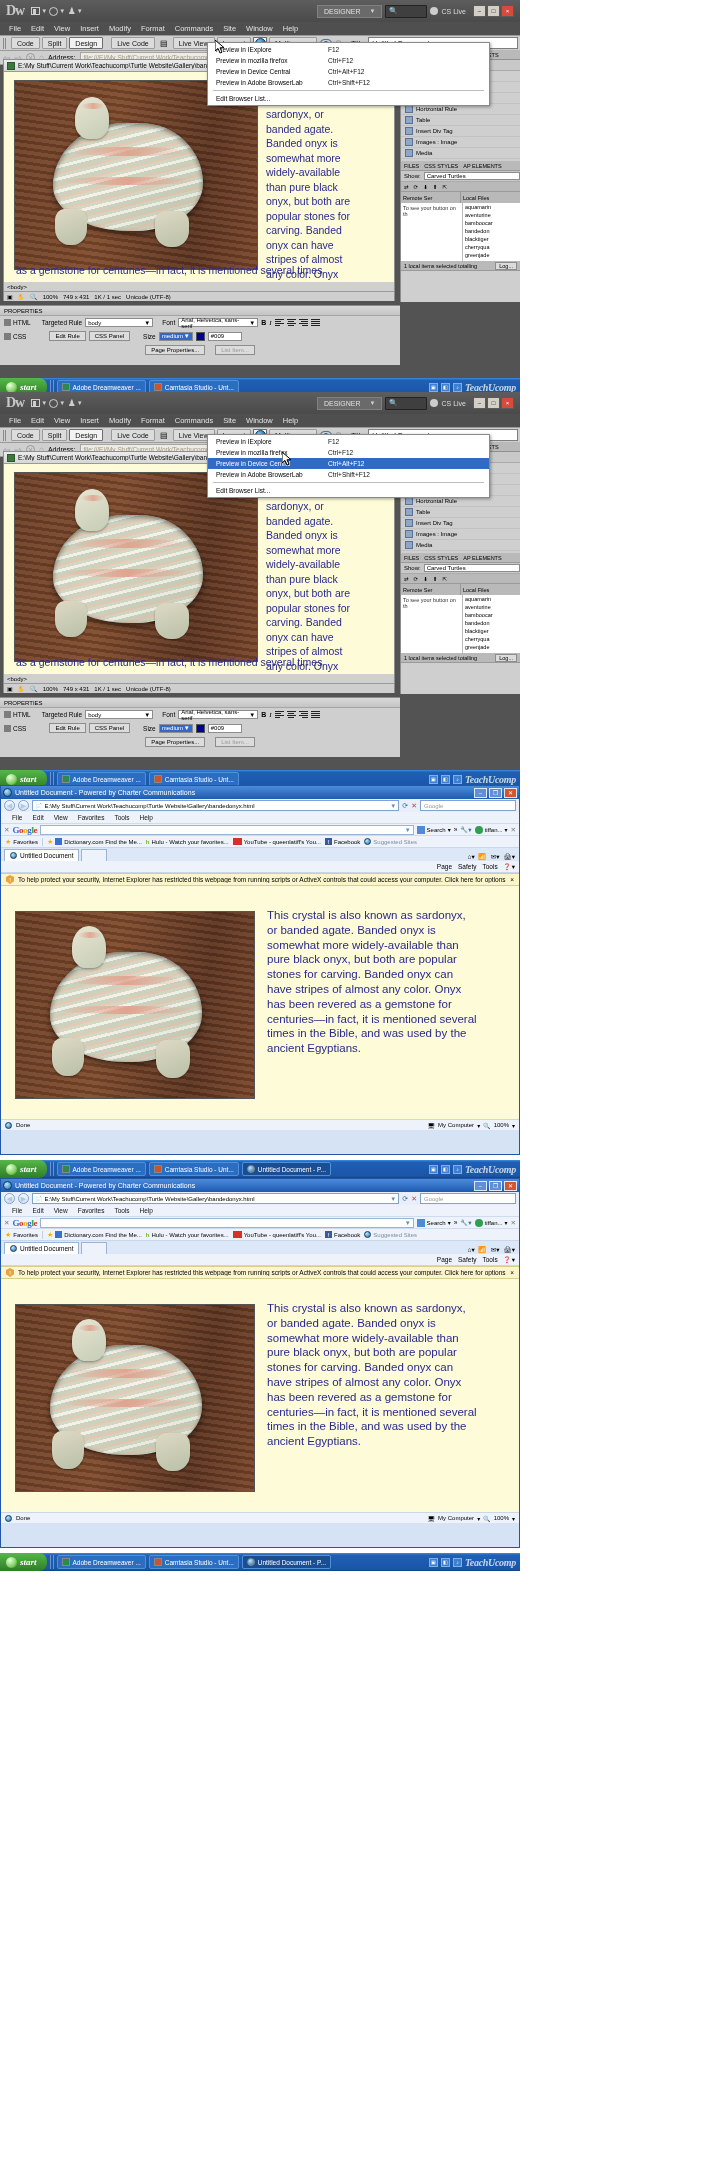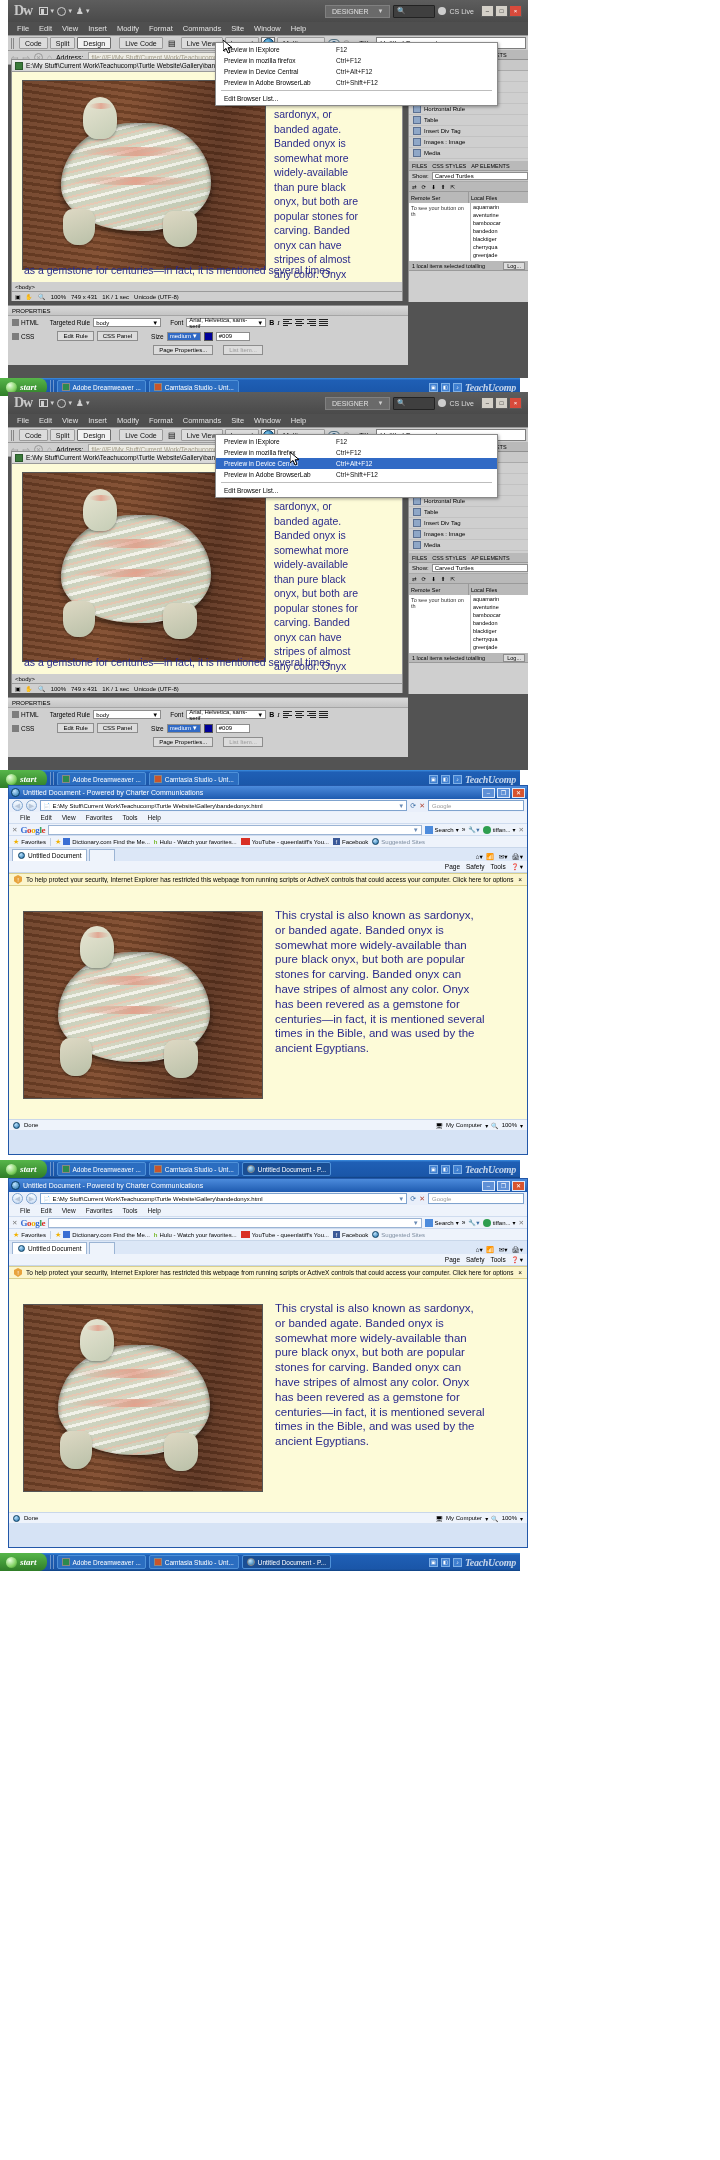--- a/index.html
+++ b/index.html
@@ -8,21 +8,21 @@
     width:720px; height:2160px;
     background:#ffffff;
     font-family:"Liberation Sans", sans-serif;
     font-size:8px;
     color:#000;
     overflow:hidden;
   }
   .stack { width:720px; height:2160px; position:relative; }
 
   
-  .panel { position:absolute; left:8px; width:520px; overflow:hidden; background:#e8e8e0; }
+  .panel { position:absolute; left:0; width:520px; overflow:hidden; background:#e8e8e0; }
 
   
   .dw { background:#535353; }
   .dw-topbar {
     height:22px; background:linear-gradient(#5d5d5d,#4a4a4a);
     display:flex; align-items:center; padding:0 4px; position:relative;
   }
   .dw-logo { color:#c8c8c8; font-size:14px; font-weight:bold; letter-spacing:-1px; padding:0 6px 0 2px;
              font-family:"Liberation Serif", serif; }
   .dw-iconbtn { width:16px; height:14px; margin:0 1px; display:flex; align-items:center; justify-content:center;

